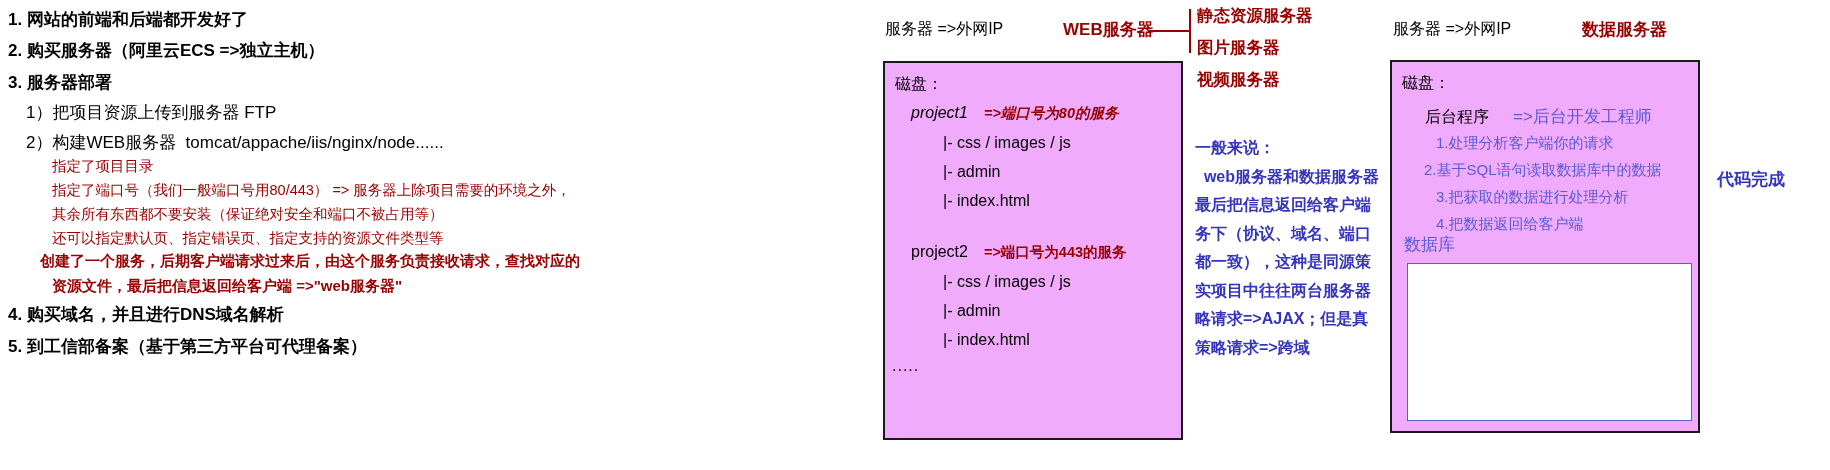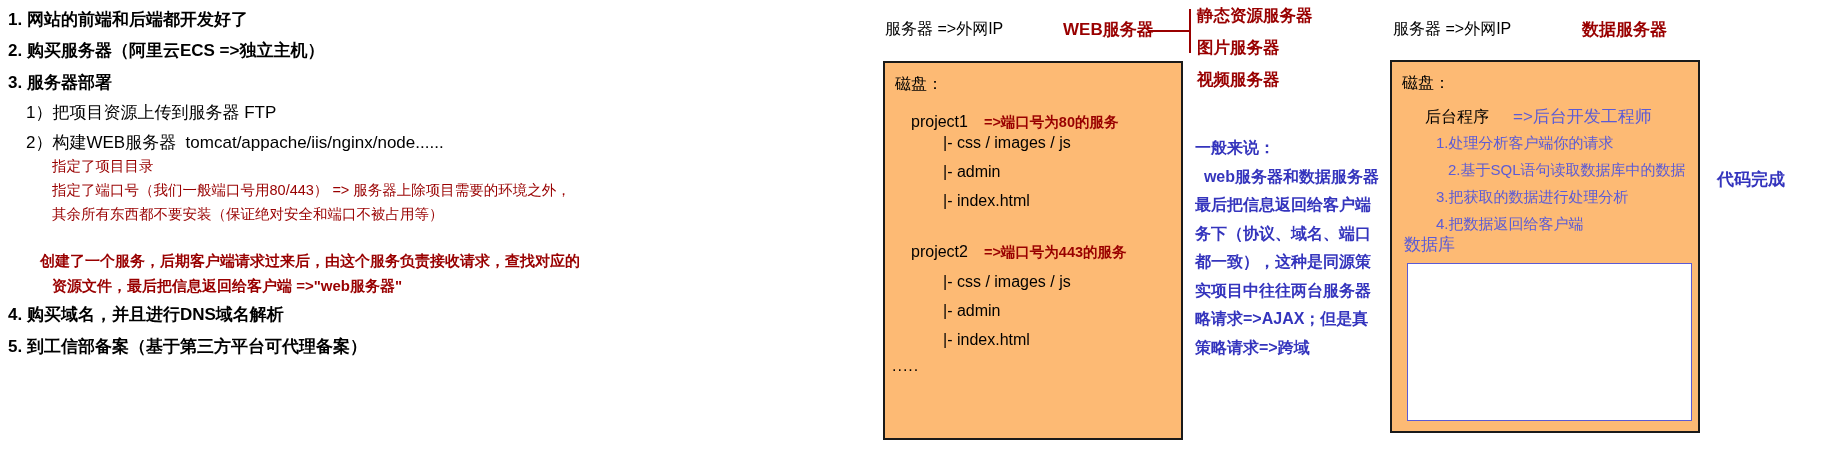--- a/index.html
+++ b/index.html
@@ -20,21 +20,21 @@
   .sub-item{font-size:17px;}
   .red-note{font-size:14.5px;color:var(--dark-red);}
   .red-note-bold{font-size:15px;font-weight:bold;color:var(--dark-red);}
   
   .srv-header{font-size:16px;}
   .srv-title{font-size:17px;font-weight:bold;color:var(--dark-red);}
   .branch{font-size:16.5px;font-weight:bold;color:var(--dark-red);}
   .conn-h{position:absolute;border-top:2px solid var(--dark-red);}
   .conn-v{position:absolute;border-left:2px solid var(--dark-red);}
   
-  .server-box{position:absolute;border:2px solid var(--border-black);background:#fdba74;}
+  .server-box{position:absolute;border:2px solid var(--border-black);background:#f0abfc;}
   .disk-label{position:absolute;font-size:16px;white-space:pre;}
   .proj-line{position:absolute;font-size:16px;white-space:pre;}
   .proj-note{font-size:14.5px;font-weight:bold;color:var(--dark-red);margin-left:16px;}
   .file-line{position:absolute;font-size:16px;white-space:pre;}
   .ellipsis-line{position:absolute;font-size:16px;letter-spacing:1px;}
   
   .note-blue{position:absolute;left:1195px;top:134px;width:205px;}
   .note-blue .nline{font-size:16px;font-weight:bold;color:var(--blue-bold);line-height:28.5px;white-space:pre;}
   
   .prog-name{font-size:16px;}
@@ -50,36 +50,37 @@
 <div class="canvas">
 
   <div class="abs main-item" style="left:8px;top:8px;">1. 网站的前端和后端都开发好了</div>
   <div class="abs main-item" style="left:8px;top:39px;">2. 购买服务器（阿里云ECS =&gt;独立主机）</div>
   <div class="abs main-item" style="left:8px;top:71px;">3. 服务器部署</div>
   <div class="abs sub-item" style="left:26px;top:101px;">1）把项目资源上传到服务器 FTP</div>
   <div class="abs sub-item" style="left:26px;top:131px;">2）构建WEB服务器  tomcat/appache/iis/nginx/node......</div>
   <div class="abs red-note" style="left:52px;top:157px;">指定了项目目录</div>
   <div class="abs red-note" style="left:52px;top:181px;">指定了端口号（我们一般端口号用80/443） =&gt; 服务器上除项目需要的环境之外，</div>
   <div class="abs red-note" style="left:52px;top:205px;">其余所有东西都不要安装（保证绝对安全和端口不被占用等）</div>
+  <div class="abs red-note" style="left:52px;top:229px;">还可以指定默认页、指定错误页、指定支持的资源文件类型等</div>
   <div class="abs red-note-bold" style="left:40px;top:252px;">创建了一个服务，后期客户端请求过来后，由这个服务负责接收请求，查找对应的</div>
   <div class="abs red-note-bold" style="left:52px;top:277px;">资源文件，最后把信息返回给客户端 =&gt;"web服务器"</div>
   <div class="abs main-item" style="left:8px;top:303px;">4. 购买域名，并且进行DNS域名解析</div>
   <div class="abs main-item" style="left:8px;top:335px;">5. 到工信部备案（基于第三方平台可代理备案）</div>
 
   <div class="abs srv-header" style="left:885px;top:19px;">服务器 =&gt;外网IP</div>
   <div class="abs srv-title" style="left:1063px;top:18px;">WEB服务器</div>
   <div class="conn-h" style="left:1148px;top:30px;width:41px;"></div>
   <div class="conn-v" style="left:1189px;top:9px;height:44px;"></div>
   <div class="abs branch" style="left:1197px;top:5px;">静态资源服务器</div>
   <div class="abs branch" style="left:1197px;top:37px;">图片服务器</div>
   <div class="abs branch" style="left:1197px;top:69px;">视频服务器</div>
 
   <div class="server-box" style="left:883px;top:61px;width:300px;height:379px;">
     <div class="disk-label" style="left:10px;top:11px;">磁盘：</div>
-    <div class="proj-line" style="left:26px;top:50px;"><span>project1</span><span class="proj-note">=&gt;端口号为80的服务</span></div>
+    <div class="proj-line" style="left:26px;top:41px;font-style:italic;"><span>project1</span><span class="proj-note">=&gt;端口号为80的服务</span></div>
     <div class="file-line" style="left:58px;top:71px;">|- css / images / js</div>
     <div class="file-line" style="left:58px;top:100px;">|- admin</div>
     <div class="file-line" style="left:58px;top:129px;">|- index.html</div>
     <div class="proj-line" style="left:26px;top:180px;"><span>project2</span><span class="proj-note">=&gt;端口号为443的服务</span></div>
     <div class="file-line" style="left:58px;top:210px;">|- css / images / js</div>
     <div class="file-line" style="left:58px;top:239px;">|- admin</div>
     <div class="file-line" style="left:58px;top:268px;">|- index.html</div>
     <div class="ellipsis-line" style="left:7px;top:294px;">.....</div>
   </div>
 
@@ -94,21 +95,21 @@
     <div class="nline">策略请求=&gt;跨域</div>
   </div>
 
   <div class="abs srv-header" style="left:1393px;top:19px;">服务器 =&gt;外网IP</div>
   <div class="abs srv-title" style="left:1582px;top:18px;">数据服务器</div>
 
   <div class="server-box" style="left:1390px;top:60px;width:310px;height:373px;">
     <div class="disk-label" style="left:10px;top:11px;">磁盘：</div>
     <div class="proj-line" style="left:33px;top:43px;"><span class="prog-name">后台程序</span><span class="prog-note">=&gt;后台开发工程师</span></div>
     <div class="step-line" style="left:44px;top:72px;">1.处理分析客户端你的请求</div>
-    <div class="step-line" style="left:56px;top:99px;">2.基于SQL语句读取数据库中的数据</div>
+    <div class="step-line" style="left:32px;top:99px;">2.基于SQL语句读取数据库中的数据</div>
     <div class="step-line" style="left:44px;top:126px;">3.把获取的数据进行处理分析</div>
     <div class="step-line" style="left:44px;top:153px;">4.把数据返回给客户端</div>
     <div class="db-label" style="left:12px;top:171px;">数据库</div>
     <div class="db-box" style="left:15px;top:201px;width:285px;height:158px;"></div>
   </div>
 
   <div class="abs done-note" style="left:1717px;top:168px;">代码完成</div>
 
 </div>
 

